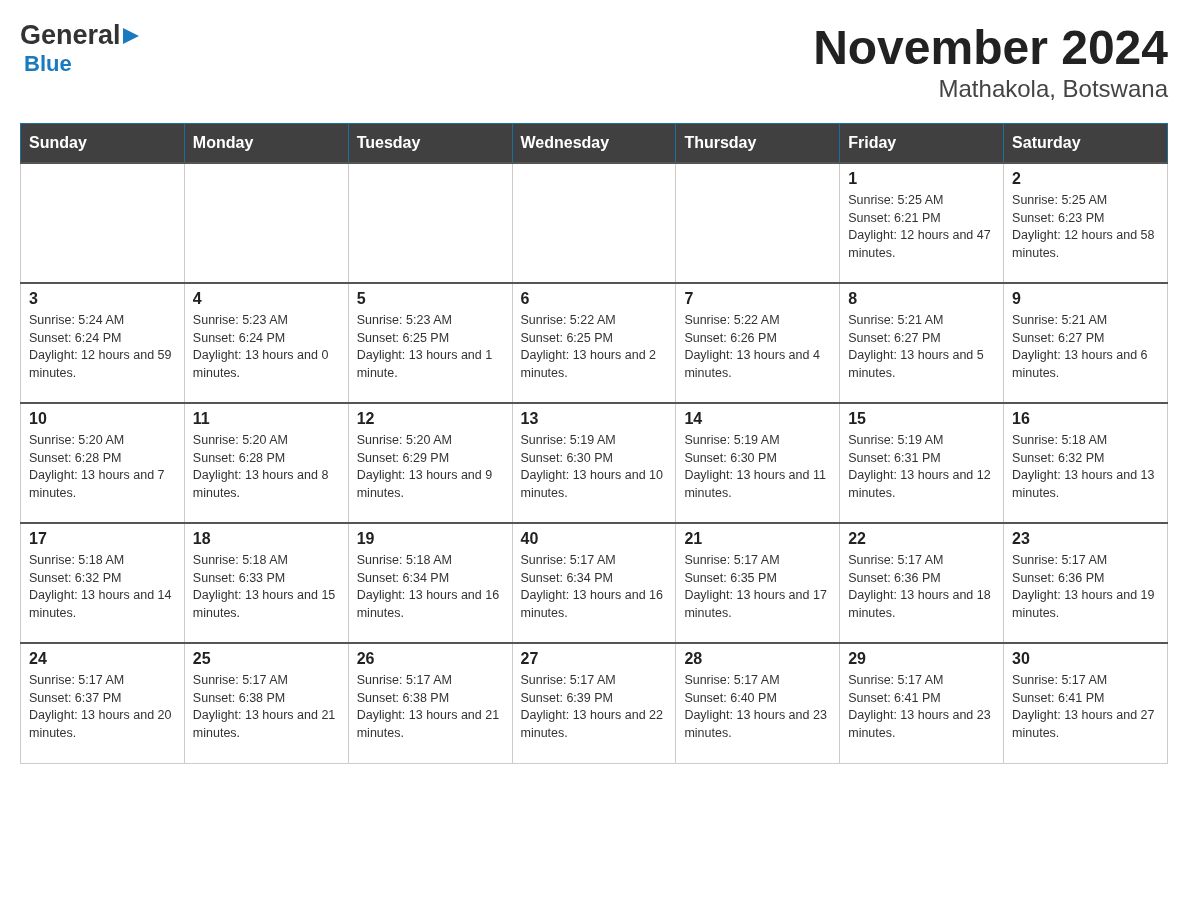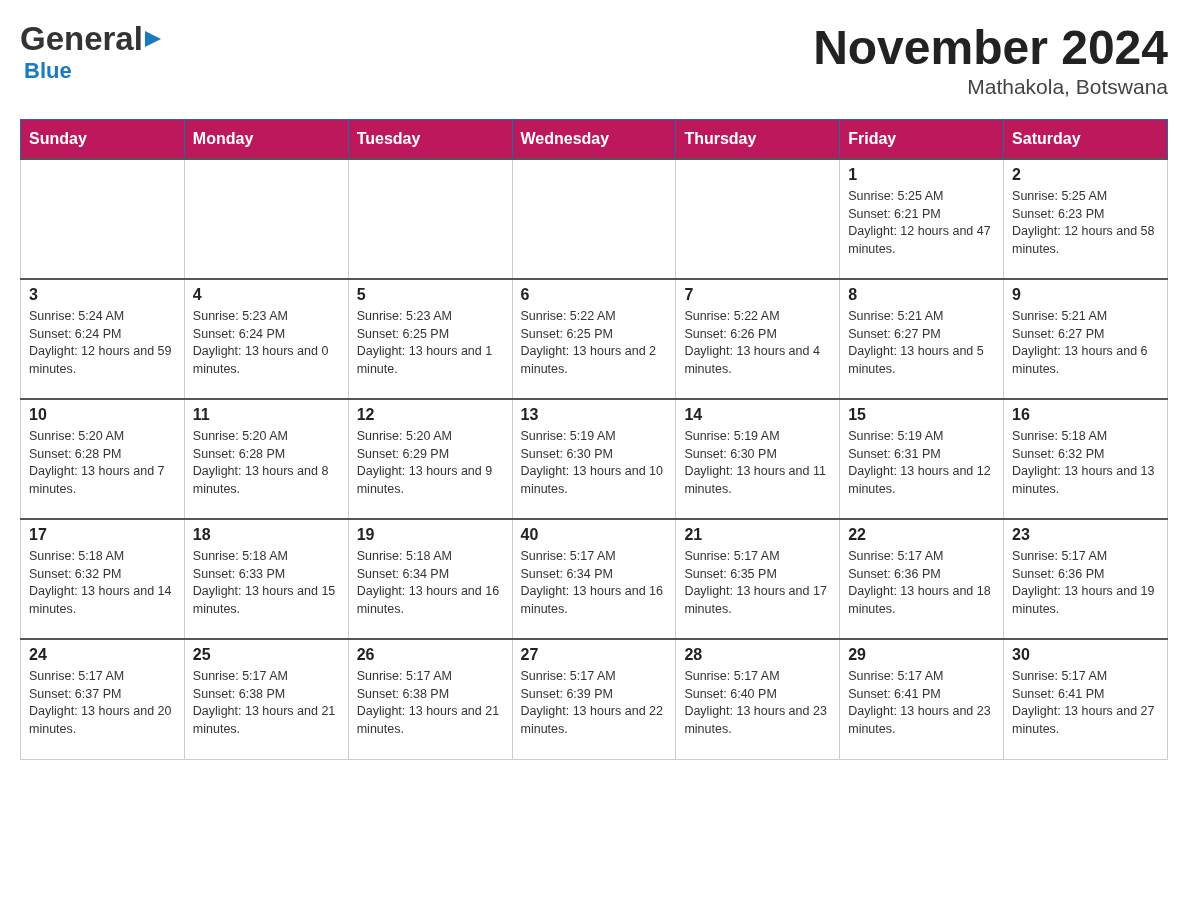--- a/index.html
+++ b/index.html
@@ -14,21 +14,21 @@
       display: flex;
       justify-content: space-between;
       align-items: flex-start;
       margin-bottom: 20px;
     }
     .logo {
       display: flex;
       align-items: center;
     }
     .logo-text-general {
-      font-size: 33px;
+      font-size: 27px;
       font-weight: bold;
       color: #333;
     }
     .logo-text-blue {
       font-size: 22px;
       font-weight: bold;
       color: #1a7abf;
     }
     .logo-wrapper {
       display: flex;
@@ -46,30 +46,30 @@
     .title-block {
       text-align: right;
       margin-left: 16px;
     }
     .month-title {
       font-size: 48px;
       font-weight: bold;
       color: #222;
     }
     .location-title {
-      font-size: 21px;
+      font-size: 24px;
       color: #444;
     }
     .calendar-table {
       width: 100%;
       border-collapse: collapse;
       border: 1px solid #aaa;
     }
     .calendar-table th {
-      background-color: #be185d;
+      background-color: #404040;
       color: #fff;
       font-size: 16px;
       font-weight: bold;
       padding: 10px 8px;
       text-align: left;
       border: 1px solid #1a6fa0;
     }
     .calendar-table td {
       vertical-align: top;
       padding: 6px 8px;

